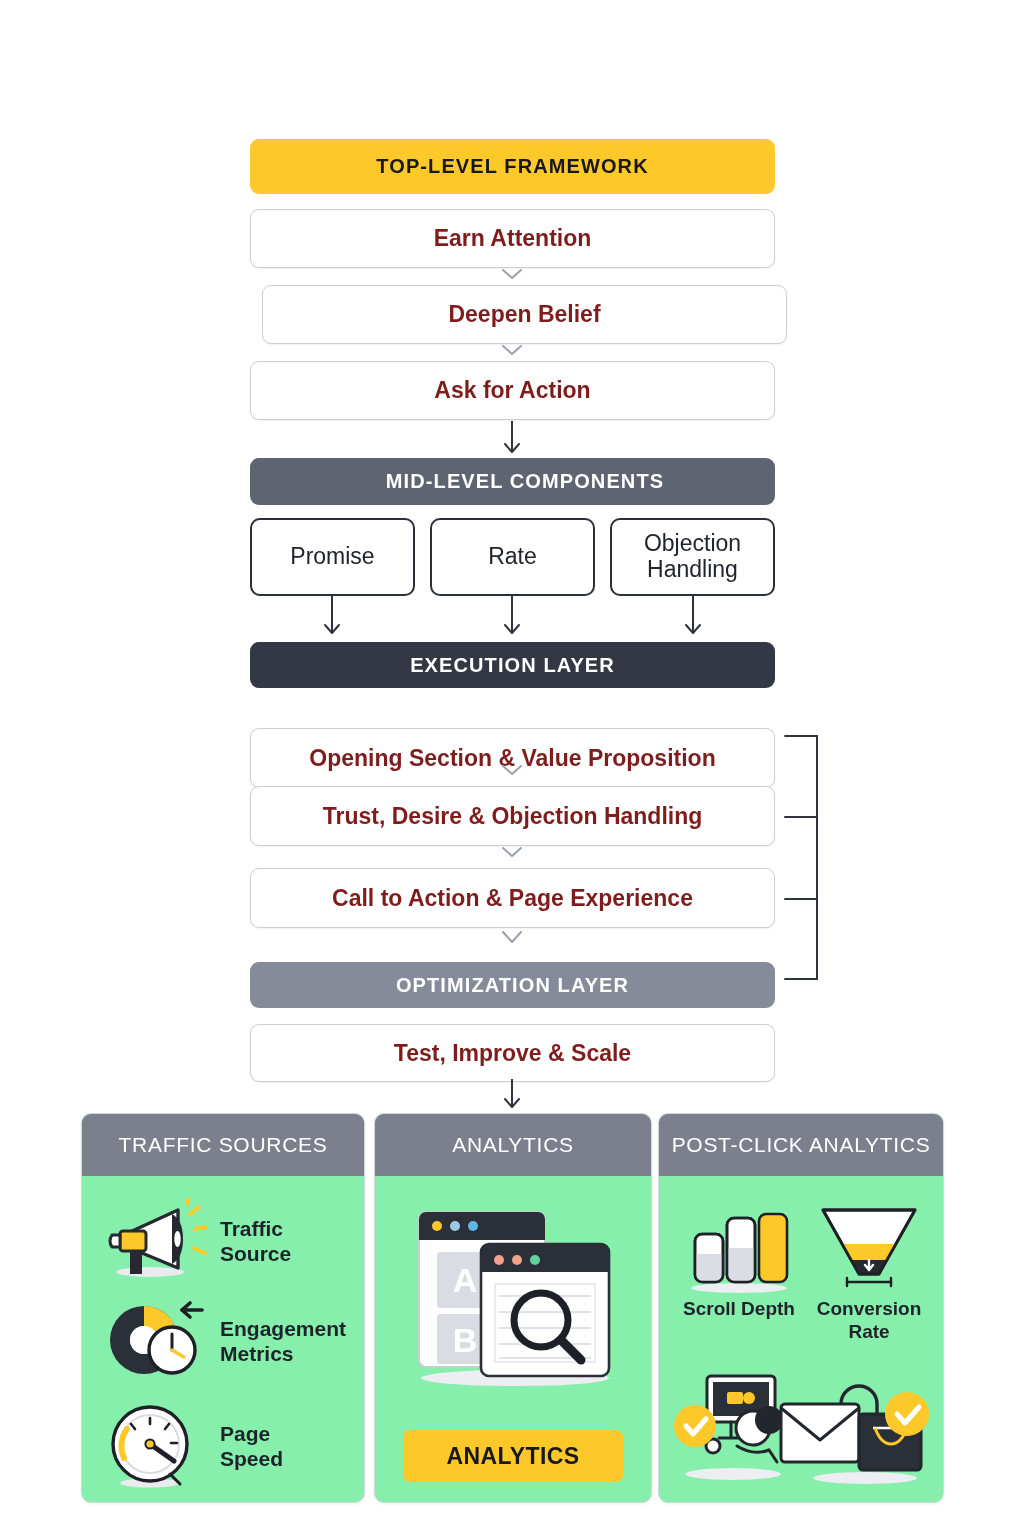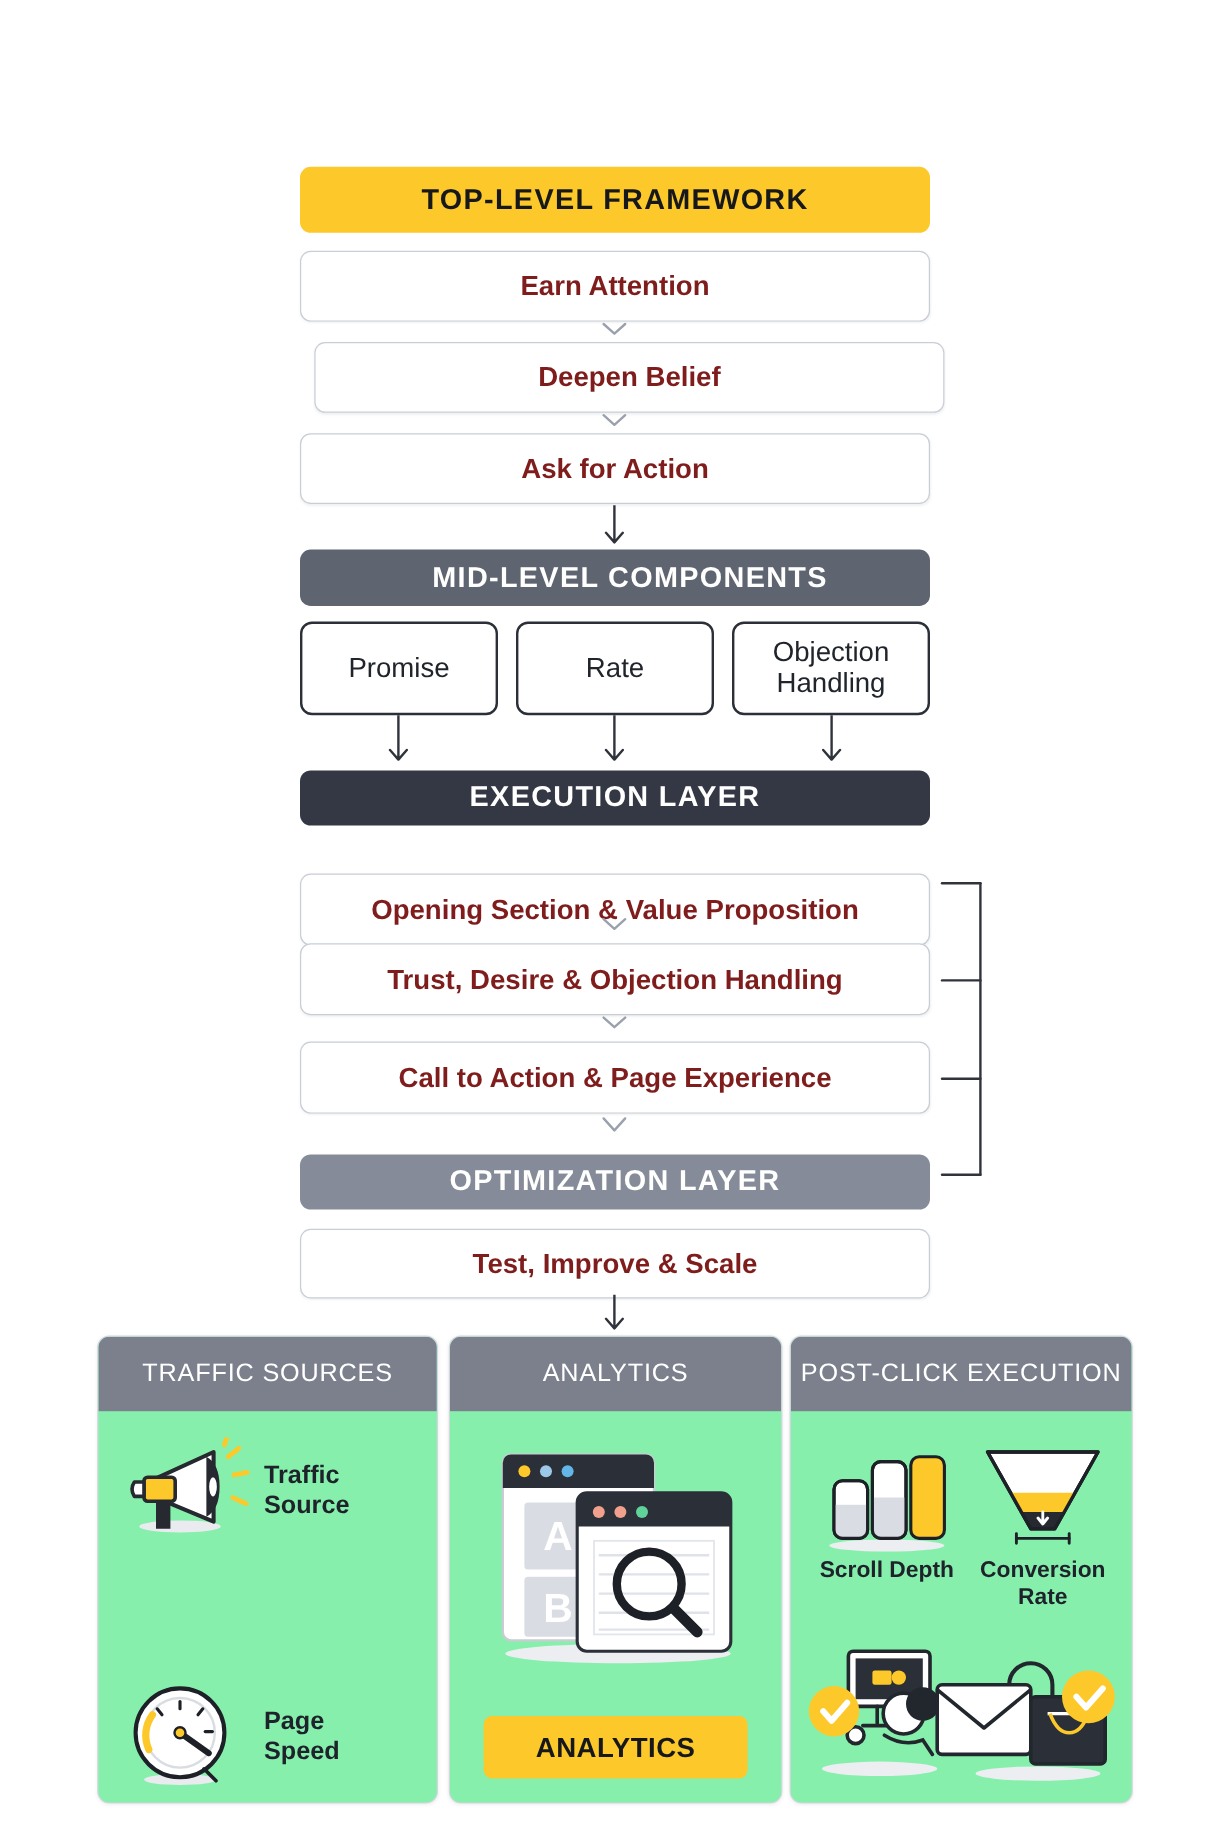--- a/index.html
+++ b/index.html
@@ -9,21 +9,21 @@
     color:#22262e;-webkit-font-smoothing:antialiased;
   }
   #stage{position:relative;width:1024px;height:1536px;overflow:hidden;}
 
   
   .bar{
     position:absolute;left:250px;width:525px;box-sizing:border-box;
     display:flex;align-items:center;justify-content:center;
     border-radius:9px;text-align:center;
   }
-  .bar.banner{font-weight:700;letter-spacing:1.1px;font-size:24px;}
+  .bar.banner{font-weight:700;letter-spacing:1.1px;font-size:20px;}
   .bar.yellow{background:#FDC92A;color:#17181c;}
   .bar.slate{background:#5E6470;color:#ffffff;}
   .bar.dark{background:#343845;color:#ffffff;}
   .bar.mid{background:#858B98;color:#ffffff;}
 
   .bar.plain{
     background:#ffffff;border:1.6px solid #C9CEd6;
     font-size:23px;font-weight:600;color:#7f1d1d;
     box-shadow:0 1px 2px rgba(40,50,70,.07);
   }
@@ -181,20 +181,38 @@
               <path d="M90 16 L99 9"></path>
                 <path d="M95 31 L106 29"></path>
                 <path d="M94 50 L105 55"></path>
                 <path d="M87 6 L89 0"></path>
             </g>
           </svg>
         </span>
         <span class="plabel">Traffic<br>Source</span>
       </div>
 
+      <div class="prow" style="position:absolute;left:18px;top:122px;width:252px;">
+        <span>
+          <svg width="108" height="84" viewBox="0 0 108 84">
+            <path d="M44 8 A34 34 0 1 0 44 76 A34 34 0 0 0 44 8 Z M44 28 A14 14 0 1 1 44 56 A14 14 0 0 1 44 28 Z" fill="#2b2f38"></path>
+            <path d="M44 42 L44 8 A34 34 0 0 1 74 26 Z" fill="#FDC92A"></path>
+            <path d="M44 42 L74 26 A34 34 0 0 1 76 47 Z" fill="#d6d9de"></path>
+            <circle cx="44" cy="42" r="14" fill="#ffffff"></circle>
+            <circle cx="72" cy="52" r="23" fill="#ffffff" stroke="#1d2026" stroke-width="3.4"></circle>
+            <path d="M72 36 L72 52" stroke="#1d2026" stroke-width="3" stroke-linecap="round"></path>
+            <path d="M72 52 L84 59" stroke="#FDC92A" stroke-width="3.4" stroke-linecap="round"></path>
+            <g stroke="#1d2026" stroke-width="3.6" stroke-linecap="round" stroke-linejoin="round" fill="none">
+              <path d="M102 12 L82 12"></path>
+                <path d="M90 5 L82 12 L90 19"></path>
+            </g>
+          </svg>
+        </span>
+        <span class="plabel">Engagement<br>Metrics</span>
+      </div>
 
       <div class="prow" style="position:absolute;left:18px;top:224px;width:248px;">
         <span>
           <svg width="108" height="90" viewBox="0 0 108 90">
             <ellipse cx="50" cy="83" rx="30" ry="4.5" fill="#e9ebef"></ellipse>
             <circle cx="50" cy="44" r="37" fill="#ffffff" stroke="#1d2026" stroke-width="3.4"></circle>
             <circle cx="50" cy="44" r="29" fill="#ffffff" stroke="#d9dce1" stroke-width="2"></circle>
             <path d="M24 58 A29 29 0 0 1 27 29" fill="none" stroke="#FDC92A" stroke-width="6" stroke-linecap="round"></path>
             <g stroke="#1d2026" stroke-width="2.6" stroke-linecap="round">
               <path d="M31 24 L35 29"></path>
@@ -259,21 +277,21 @@
     </div>
   </div>
 
   <div class="harrow" style="left:661px;top:1275px;">
     <svg width="26" height="20" viewBox="0 0 26 20">
         <path d="M1 10 L22 10 M15 3 L23 10 L15 17" fill="none" stroke="#2f333c" stroke-width="2" stroke-linecap="round" stroke-linejoin="round"></path>
       </svg>
   </div>
 
   <div class="panel" style="left:658px;width:286px;">
-    <div class="panel-head">POST-CLICK EXECUTION</div>
+    <div class="panel-head">POST-CLICK ANALYTICS</div>
     <div class="panel-body">
 
       <div style="position:absolute;left:18px;top:20px;width:124px;">
         <div style="display:flex;justify-content:center;">
           <svg width="120" height="98" viewBox="0 0 120 98">
             <ellipse cx="60" cy="92" rx="48" ry="5" fill="#eceef2"></ellipse>
             <rect x="16" y="38" width="28" height="48" rx="7" fill="#ffffff" stroke="#1d2026" stroke-width="2.6"></rect>
             <path d="M16 58 h28 v21 a7 7 0 0 1 -7 7 h-14 a7 7 0 0 1 -7 -7 Z" fill="#d9dde3"></path>
             <rect x="16" y="38" width="28" height="48" rx="7" fill="none" stroke="#1d2026" stroke-width="2.6"></rect>
             <rect x="48" y="22" width="28" height="64" rx="7" fill="#ffffff" stroke="#1d2026" stroke-width="2.6"></rect>

